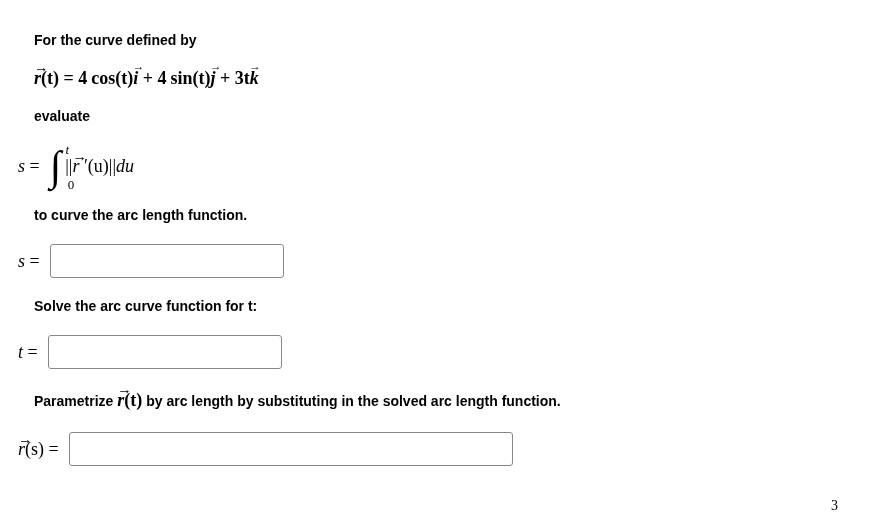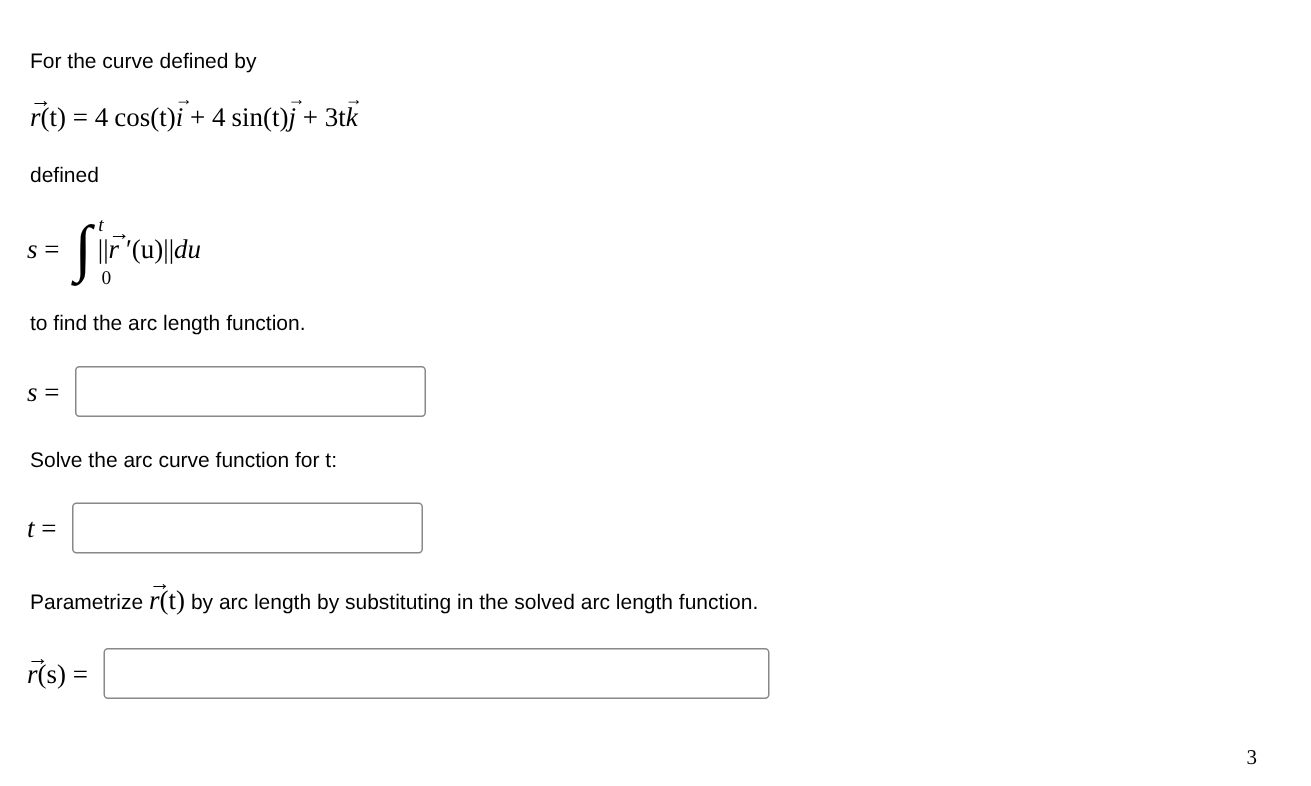--- a/index.html
+++ b/index.html
@@ -12,22 +12,23 @@
     width: 874px;
     box-sizing: border-box;
   }
   .math {
     font-family: Georgia, 'Times New Roman', serif;
     font-size: 18px;
     font-style: italic;
   }
   .math .upright { font-style: normal; }
   .row {
-    margin: 14px 2px;
+    margin: 14px 16px;
     line-height: 1.5;
+    font-weight: bold;
   }
   .eq-row {
     display: flex;
     align-items: center;
     margin: 18px 0;
   }
   .lhs {
     margin-right: 10px;
     white-space: nowrap;
   }
@@ -104,38 +105,38 @@
 </style>
 </head>
 <body>
 
 <div class="row">For the curve defined by</div>
 
 <div class="row math">
   <span class="vec">r</span><span class="upright">(t)</span><span class="upright"> = </span><span class="upright">4</span><span class="space"></span><span class="upright">cos</span><span class="upright">(t)</span><span class="vecu">i</span><span class="upright"> + </span><span class="upright">4</span><span class="space"></span><span class="upright">sin</span><span class="upright">(t)</span><span class="vecu">j</span><span class="upright"> + </span><span class="upright">3t</span><span class="vecu">k</span>
 </div>
 
-<div class="row">defined</div>
+<div class="row">evaluate</div>
 
 <div class="eq-row">
   <span class="math lhs">
     <span>s</span><span class="upright"> = </span>
   </span>
   <span class="math integral-block">
     <span class="int-sign">∫
       <span class="ub">t</span>
       <span class="lb">0</span>
     </span>
     <span>
       <span class="upright">||</span><span class="vec">r</span><span class="upright"> ′</span><span class="upright">(u)</span><span class="upright">||</span><span>du</span>
     </span>
   </span>
 </div>
 
-<div class="row">to find the arc length function.</div>
+<div class="row">to curve the arc length function.</div>
 
 <div class="eq-row">
   <span class="math lhs">
     <span>s</span><span class="upright"> = </span>
   </span>
   <input type="text" class="input-box input-med" style="">
 </div>
 
 <div class="row">
   <span>Solve the arc curve function for t:</span>

